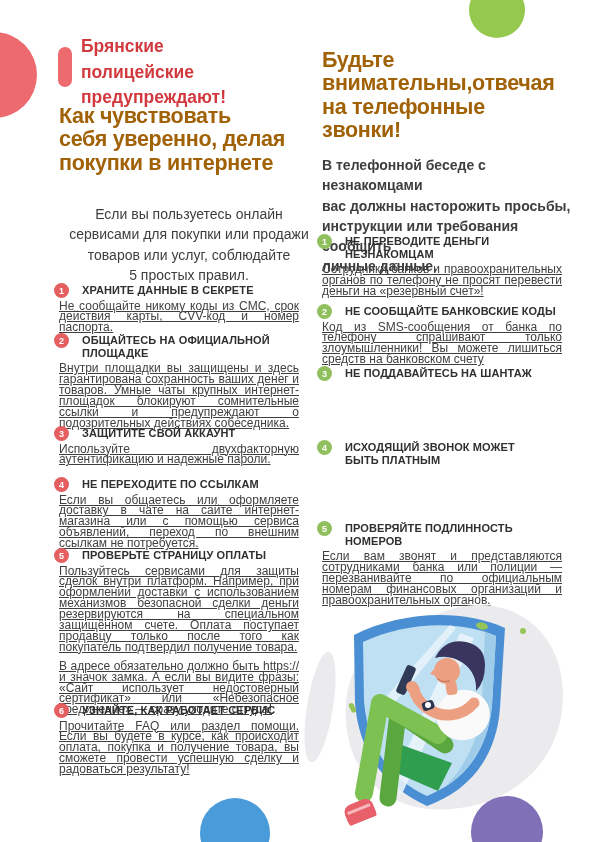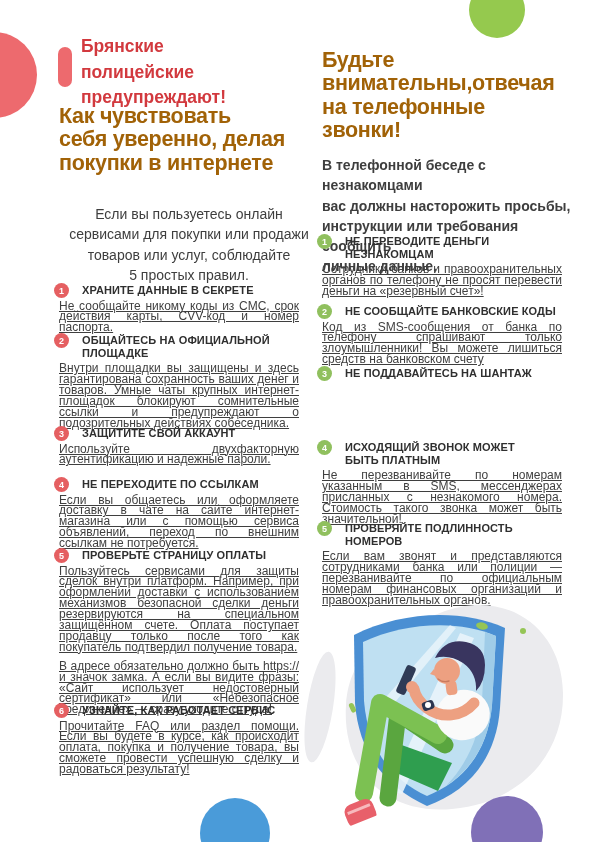--- a/index.html
+++ b/index.html
@@ -111,21 +111,20 @@
 
     <div class="item" style="left:317px;top:366px;">
       <span class="num green">3</span>
       <h3 class="item-title preline">НЕ ПОДДАВАЙТЕСЬ НА ШАНТАЖ</h3>
     </div>
 
     <div class="item" style="left:317px;top:440px;">
       <span class="num green">4</span>
       <h3 class="item-title preline">ИСХОДЯЩИЙ ЗВОНОК МОЖЕТ
 БЫТЬ ПЛАТНЫМ</h3>
-      <p class="item-body">Не перезванивайте по номерам указанным в SMS, мессенджерах присланных с незнакомого номера. Стоимость такого звонка может быть значительной!</p>
     </div>
 
     <div class="item" style="left:317px;top:521px;">
       <span class="num green">5</span>
       <h3 class="item-title preline">ПРОВЕРЯЙТЕ ПОДЛИННОСТЬ НОМЕРОВ</h3>
       <p class="item-body">Если вам звонят и представляются сотрудниками банка или полиции — перезванивайте по официальным номерам финансовых организаций и правоохранительных органов.</p>
     </div>
   </div>
 
   <svg class="abs" style="left:300px;top:595px;" width="280" height="247" viewBox="0 0 280 247">

